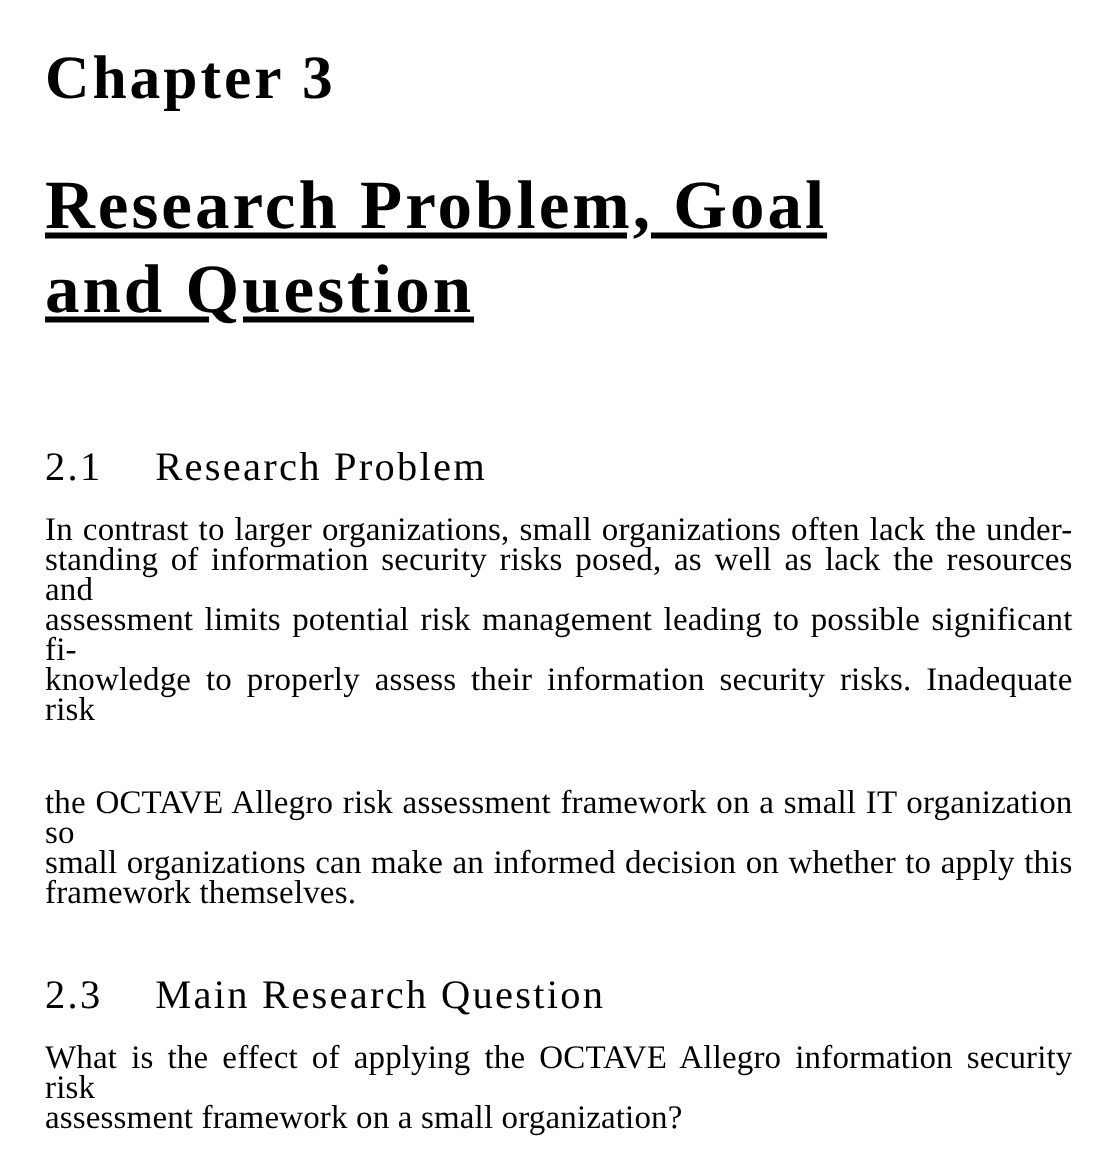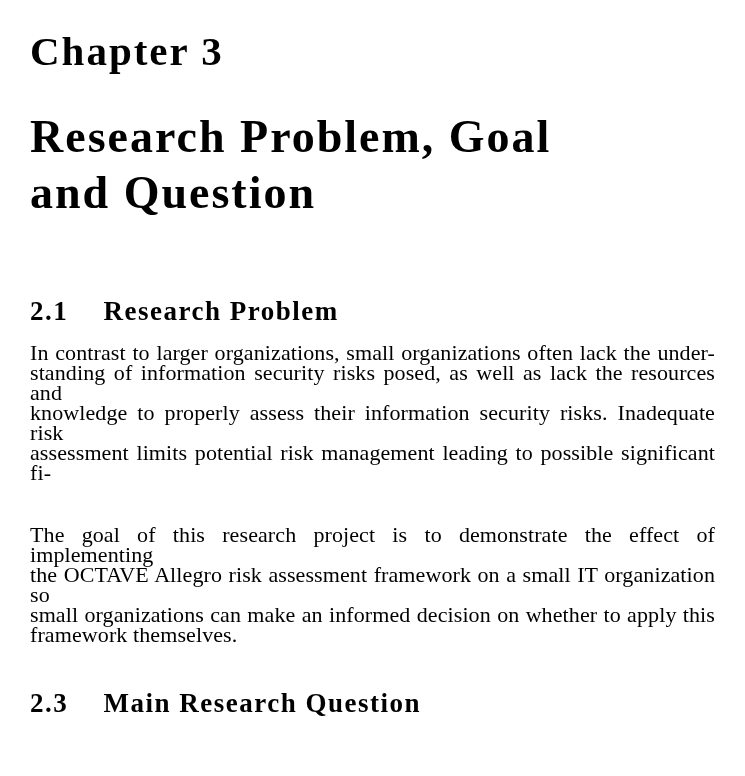--- a/index.html
+++ b/index.html
@@ -27,29 +27,30 @@
     line-height: 48px;
     font-weight: bold;
     letter-spacing: 2px;
   }
   .chapter-title {
     margin: 34px 0 0 0;
     font-size: 46px;
     line-height: 56px;
     font-weight: bold;
     letter-spacing: 2px;
+    text-decoration: underline;
   }
   .title-line { display: block; }
   .section { margin-top: 42px; }
   .section.first { margin-top: 74px; }
   .section-heading {
     margin: 0;
     font-size: 27px;
     line-height: 32px;
-    font-weight: bold;
+    font-weight: normal;
     letter-spacing: 1.5px;
   }
   .section-number {
     display: inline-block;
     margin-right: 1em;
   }
   .paragraph {
     margin-top: 16px;
     font-size: 22px;
     line-height: 20px;
@@ -76,34 +77,37 @@
   </h2>
 
   <section class="section first">
     <h3 class="section-heading">
       <span class="section-number">2.1</span>
       <span class="section-title">Research Problem</span>
     </h3>
     <div class="paragraph">
       <div class="pline">In contrast to larger organizations, small organizations often lack the under-</div>
       <div class="pline">standing of information security risks posed, as well as lack the resources and</div>
+      <div class="pline">assessment limits potential risk management leading to possible significant fi-</div>
       <div class="pline">knowledge to properly assess their information security risks. Inadequate risk</div>
-      <div class="pline">assessment limits potential risk management leading to possible significant fi-</div>
     </div>
   </section>
 
   <section class="section">
     <div class="paragraph">
-      <div class="pline">The goal of this research project is to demonstrate the effect of implementing</div>
       <div class="pline">the OCTAVE Allegro risk assessment framework on a small IT organization so</div>
       <div class="pline">small organizations can make an informed decision on whether to apply this</div>
       <div class="pline last">framework themselves.</div>
     </div>
   </section>
 
   <section class="section">
     <h3 class="section-heading">
       <span class="section-number">2.3</span>
       <span class="section-title">Main Research Question</span>
     </h3>
+    <div class="paragraph">
+      <div class="pline">What is the effect of applying the OCTAVE Allegro information security risk</div>
+      <div class="pline last">assessment framework on a small organization?</div>
+    </div>
   </section>
 
 </div>
 
 </body></html>

